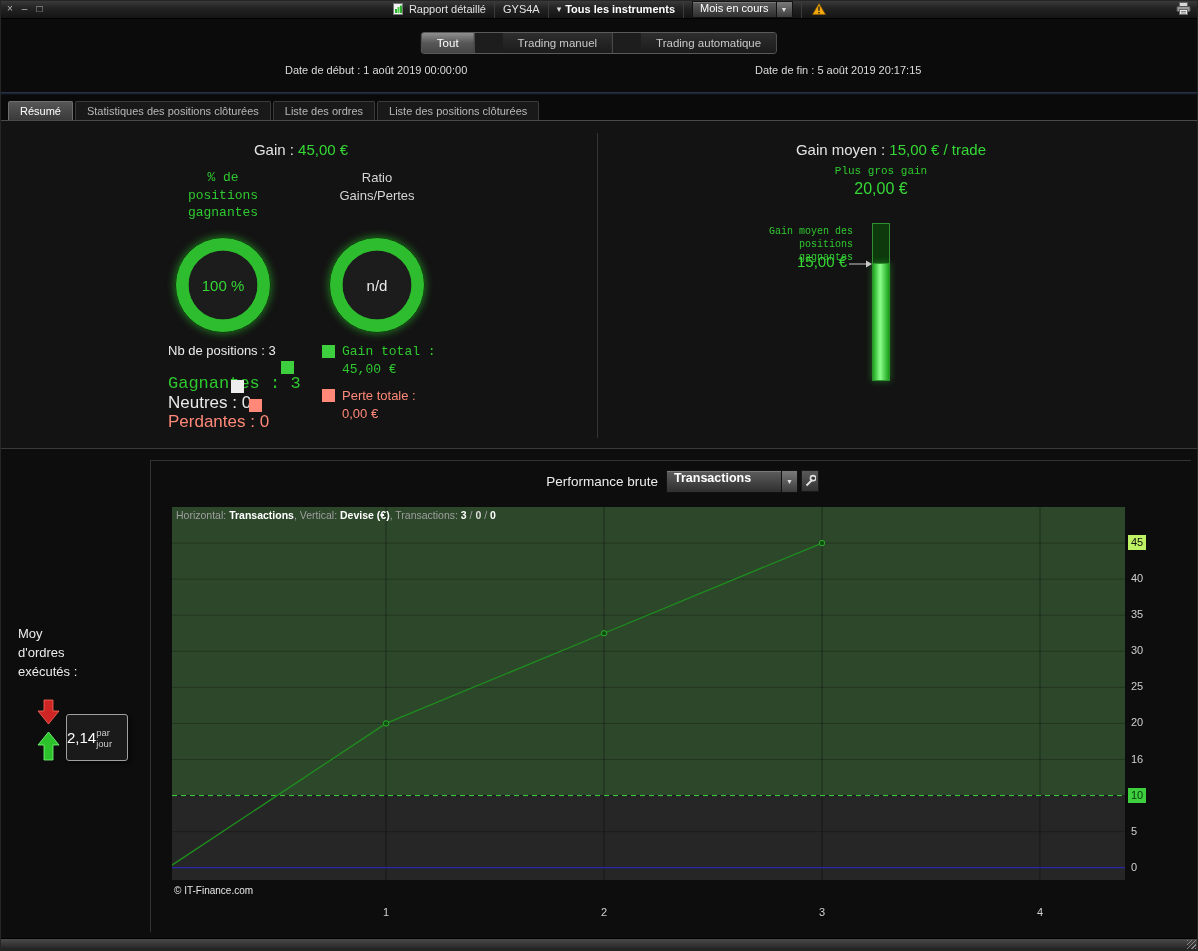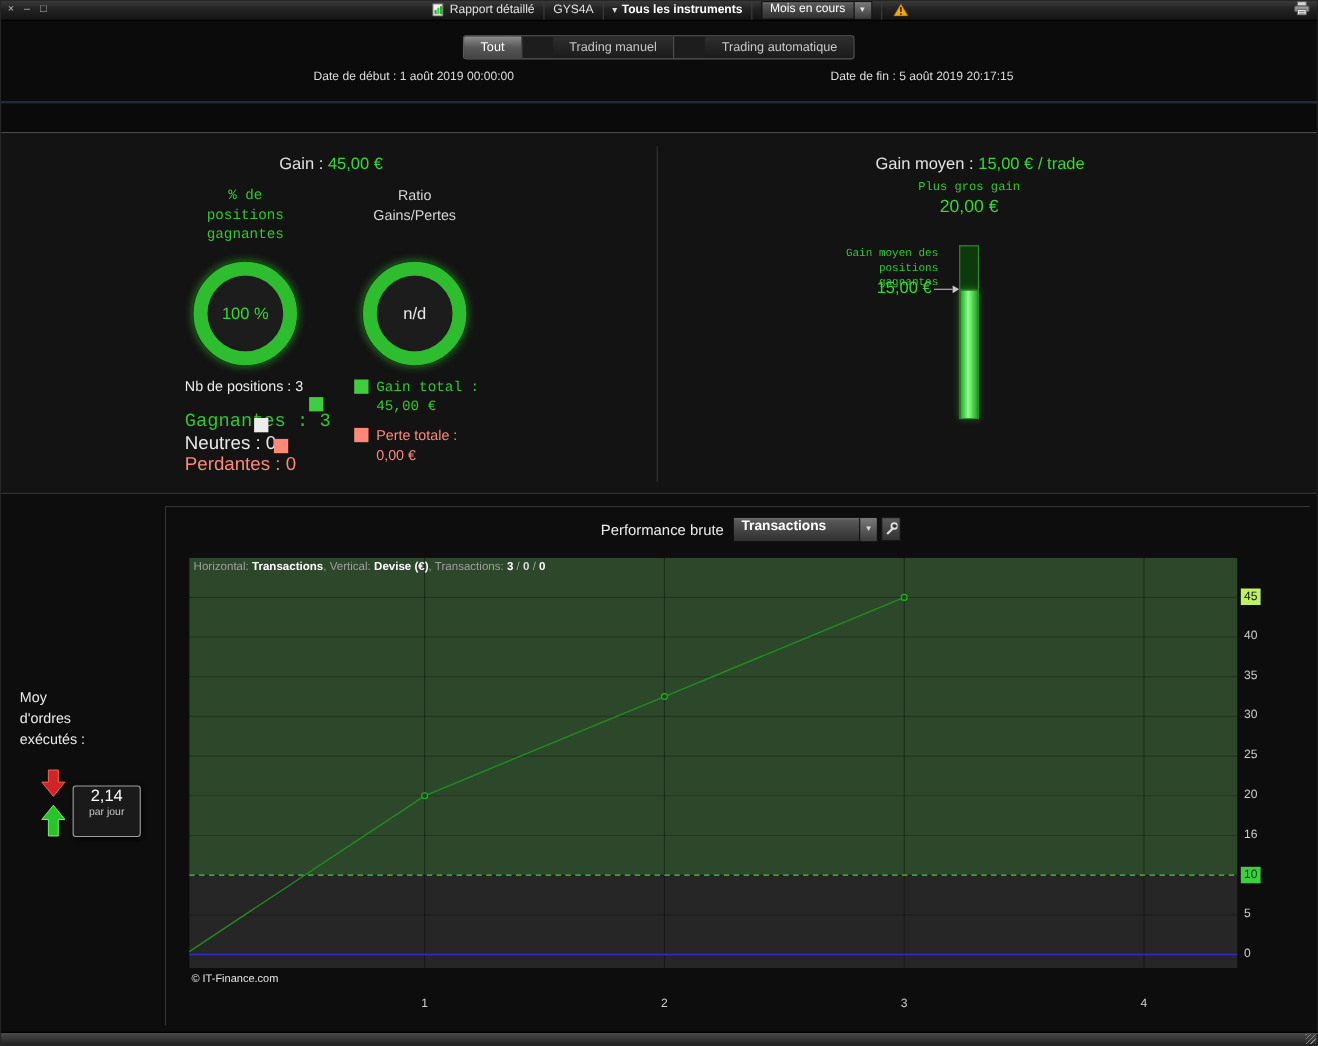--- a/index.html
+++ b/index.html
@@ -99,21 +99,21 @@
   .ytick{position:absolute;left:0;font-size:11px;color:#cfcfcf;padding:0 3px;line-height:15px;}
   .ytick.yellow{background:#bef264;color:#111;}
   .ytick.green{background:#3ecf3e;color:#07380c;}
   #x-labels{position:absolute;left:172px;top:457px;width:953px;height:14px;}
   .xtick{position:absolute;width:20px;text-align:center;font-size:11px;color:#cfcfcf;}
   .orders-label{position:absolute;left:18px;top:176px;width:118px;text-align:left;
     font-size:13px;color:#ececec;line-height:1.45;}
   .orders-arrows{position:absolute;left:34px;top:249px;}
   .orders-box{position:absolute;left:66px;top:265px;width:60px;height:45px;background:#1a1a1a;
     border:1px solid #a0a0a0;border-radius:3px;box-shadow:2px 2px 4px rgba(0,0,0,.6);
-    display:flex;flex-direction:column;align-items:center;}
+    display:flex;flex-direction:row;align-items:center;justify-content:center;}
   .orders-value{font-size:15px;color:#fff;}
   .orders-unit{font-size:9.5px;color:#c9c9c9;margin-top:1px;}
 
   
   .statusbar{position:absolute;left:0;right:0;bottom:0;height:12px;
     background:linear-gradient(#4a4a4a,#1d1d1d);border-top:1px solid #000;}
   .grip{position:absolute;right:2px;bottom:2px;width:9px;height:9px;
     background:repeating-linear-gradient(135deg,#888 0 1px,transparent 1px 3px);}
   .window-frame{position:absolute;inset:0;border:1px solid #262626;pointer-events:none;}
 </style>
@@ -183,20 +183,26 @@
       <span>1 août 2019 00:00:00</span>
     </div>
     <div class="date-line" style="left:755px;">
       <span>Date de fin :</span>
       <span>5 août 2019 20:17:15</span>
     </div>
   </div>
 
   <div class="divider-blue"></div>
 
+  <div class="report-tabs">
+    <div class="rtab active">Résumé</div>
+    <div class="rtab">Statistiques des positions clôturées</div>
+    <div class="rtab">Liste des ordres</div>
+    <div class="rtab">Liste des positions clôturées</div>
+  </div>
 
   <div class="summary-panel">
     <div class="v-divider"></div>
 
     <div class="gain-line">
       <span>Gain :</span>
       <span class="bright-green">45,00 €</span>
     </div>
 
     <div class="donut-title green-text pre" style="left:160px;top:48px;width:124px;">% de

